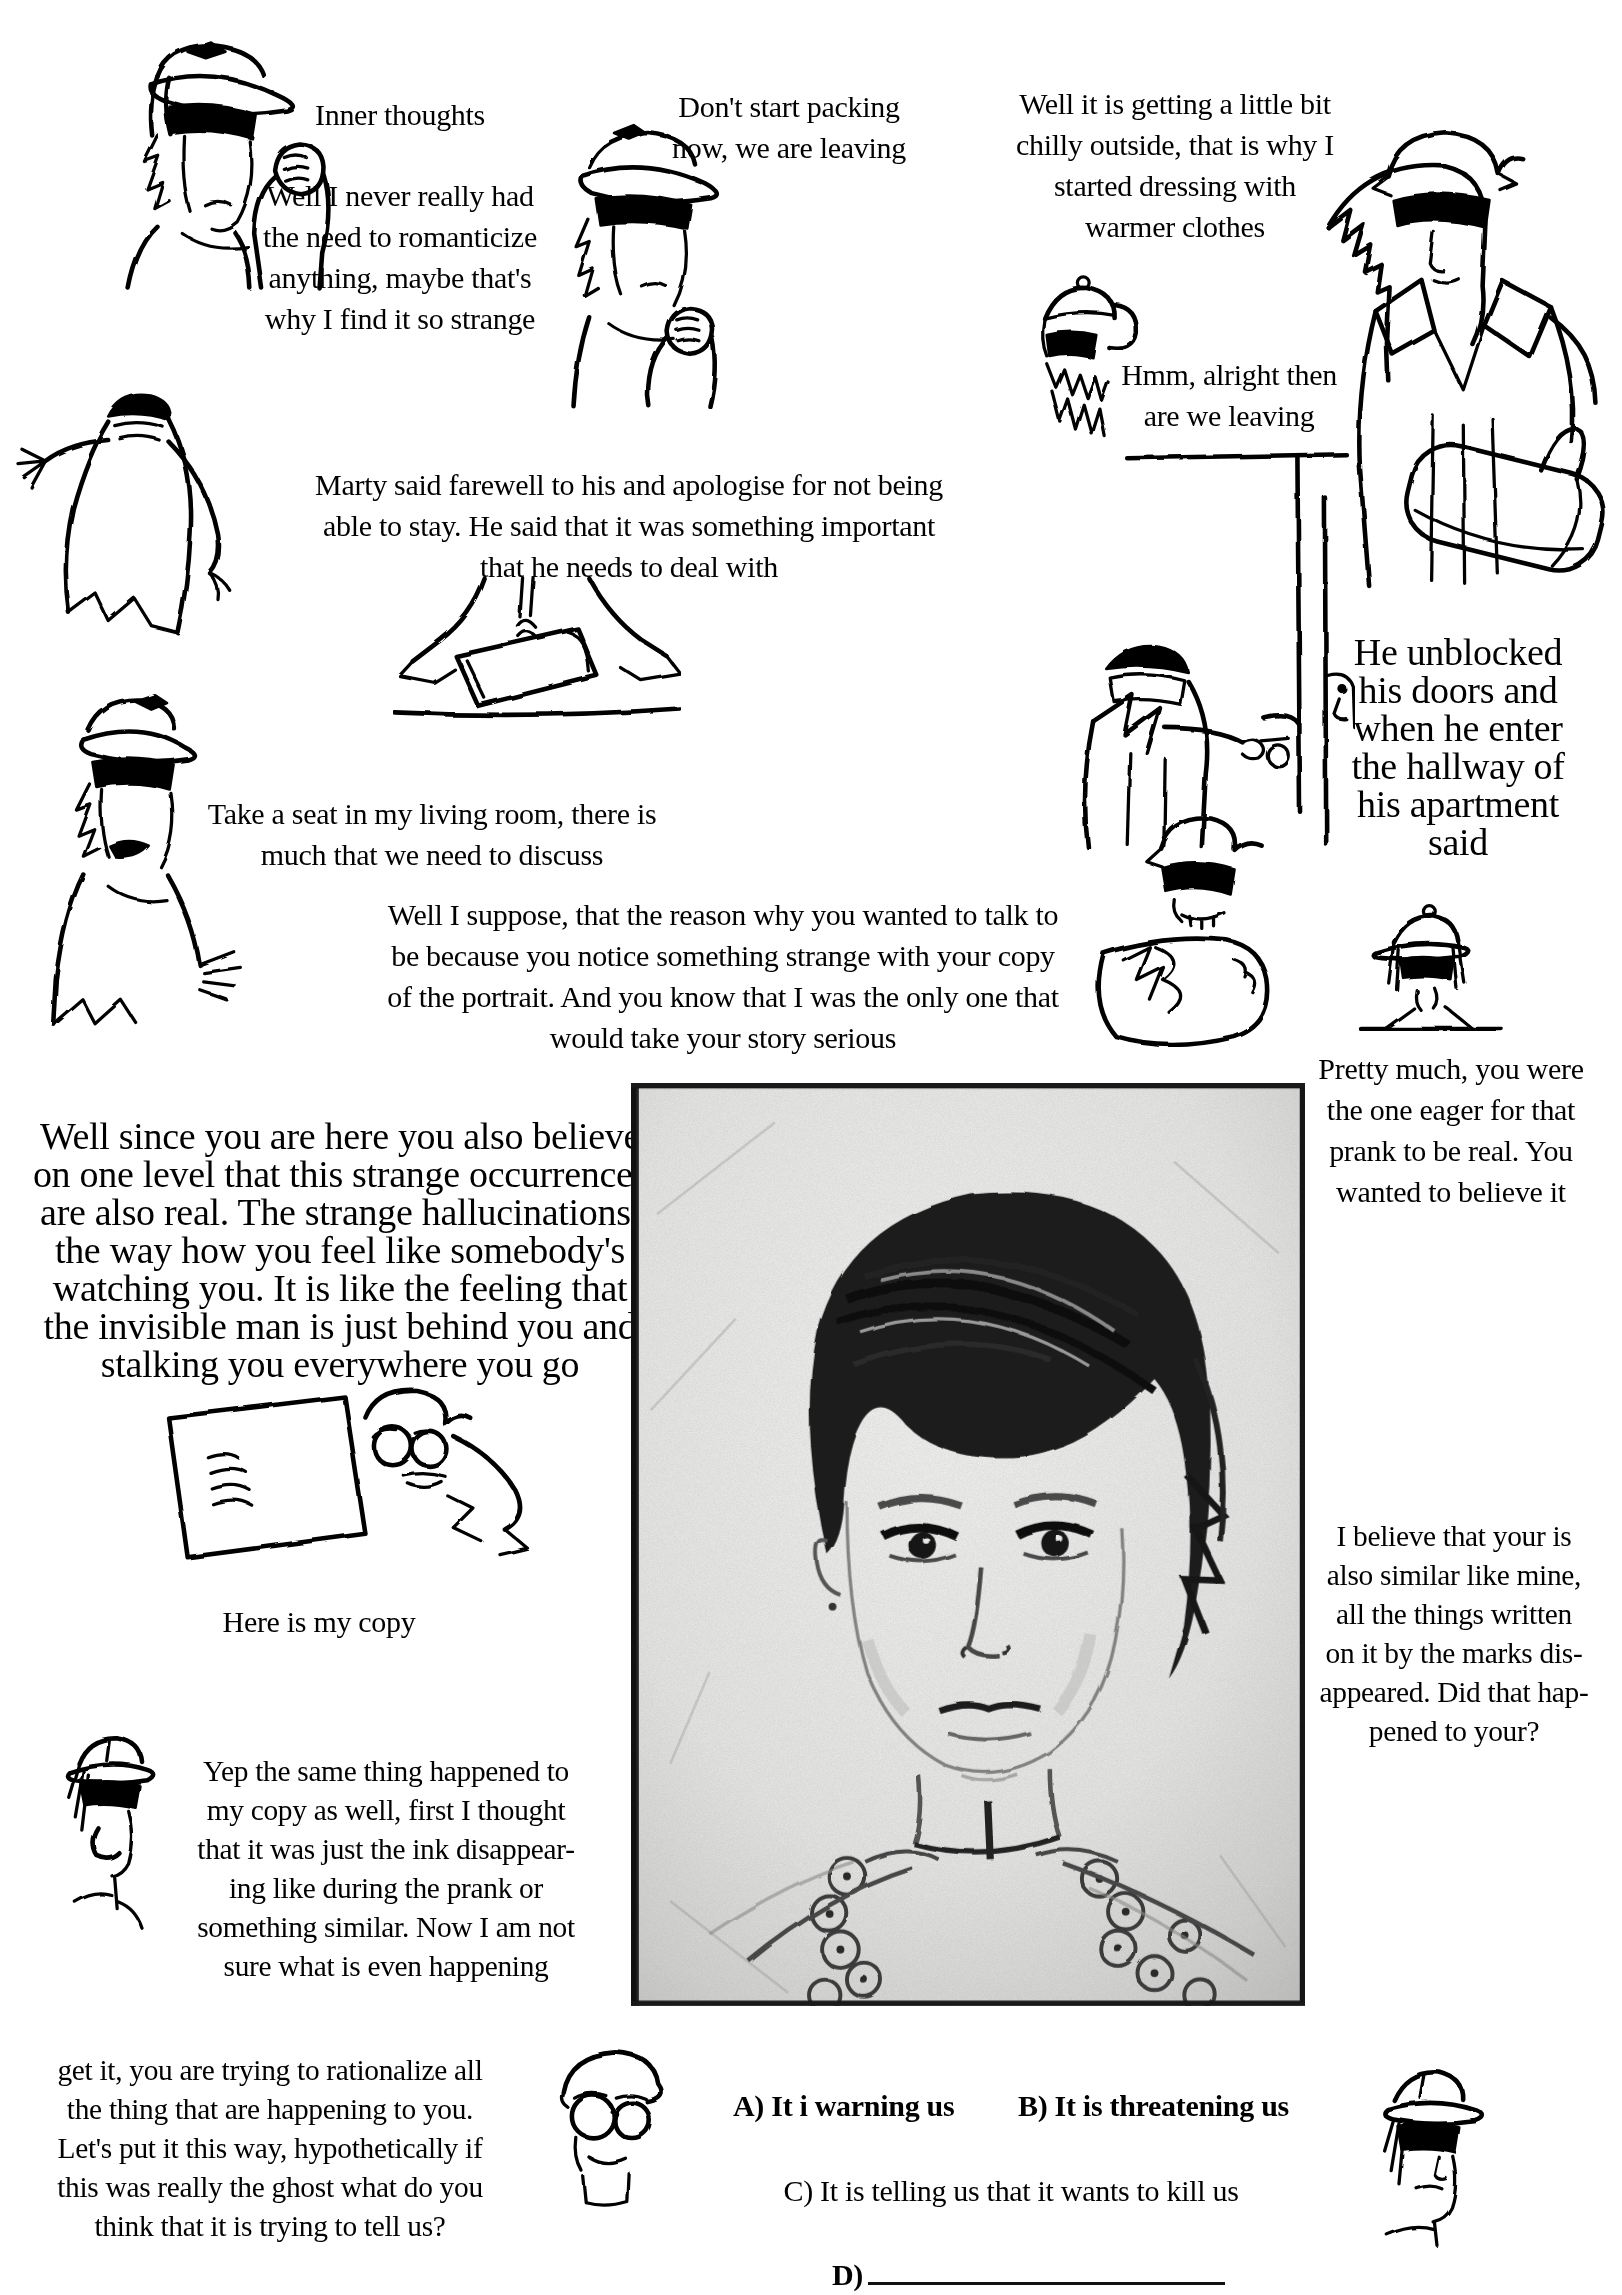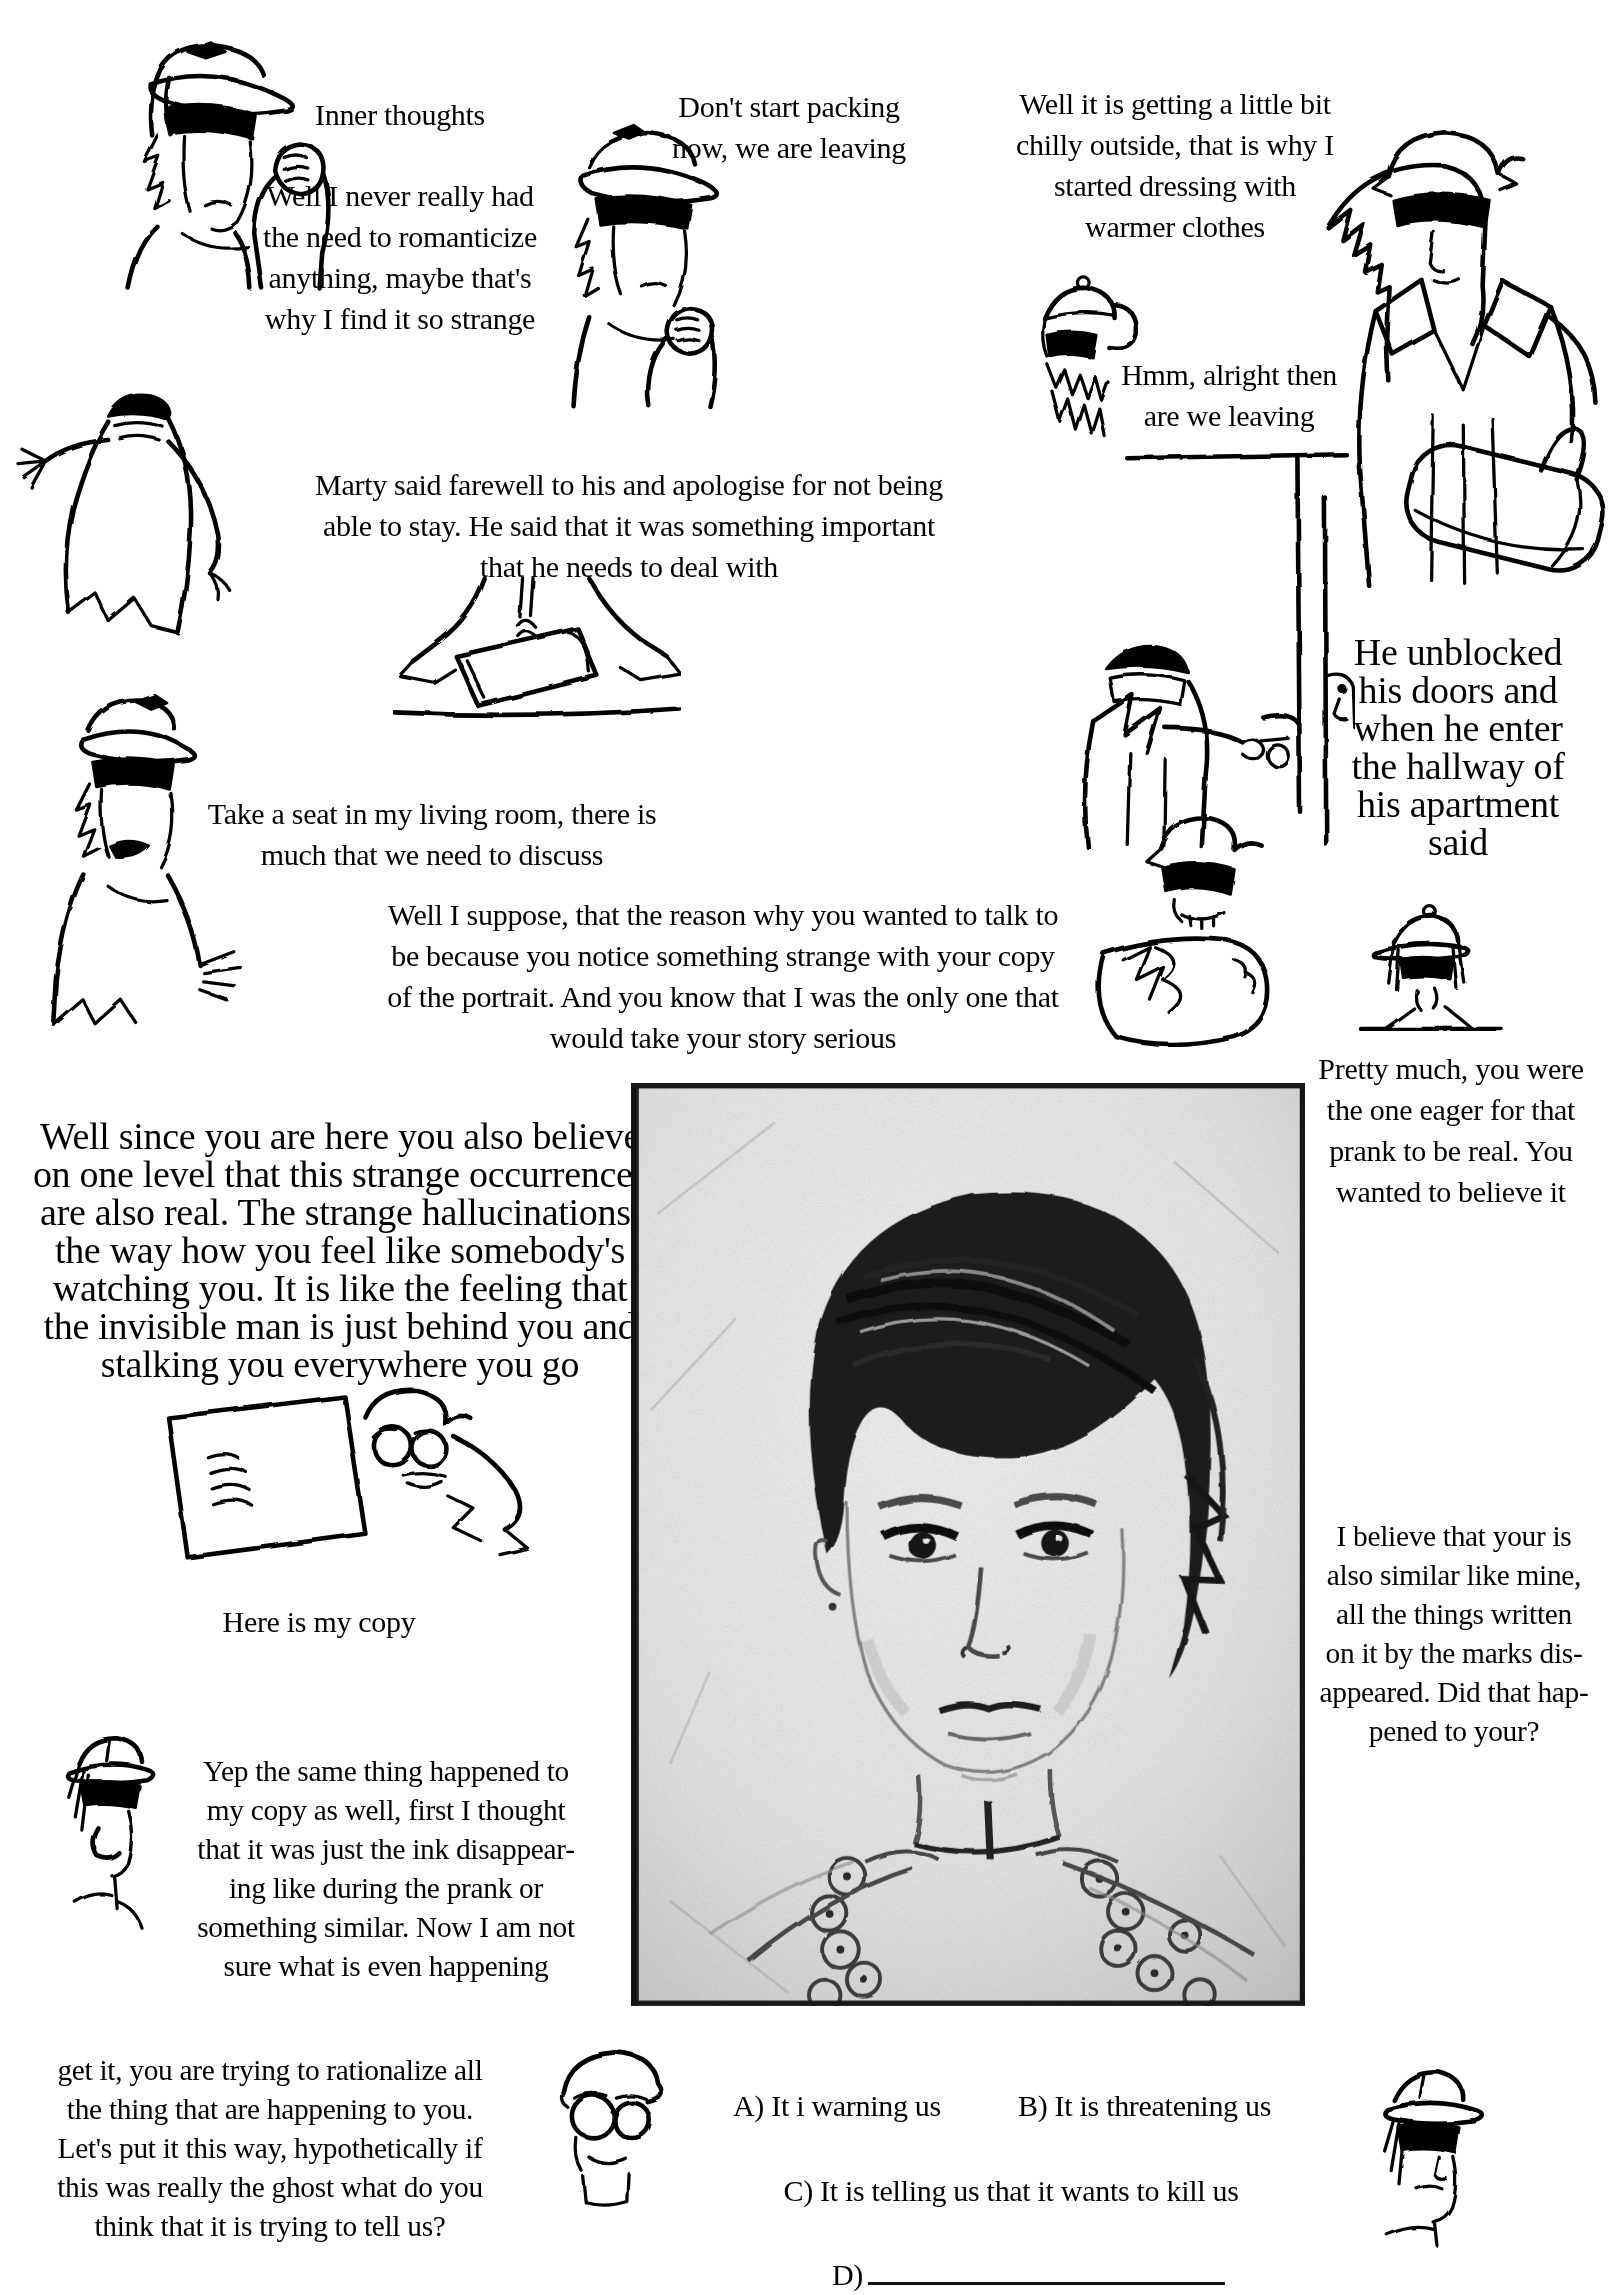--- a/index.html
+++ b/index.html
@@ -2,21 +2,21 @@
 <html style="font-size:10.5px"><head>
 <meta charset="utf-8">
 <style>
   html,body{margin:0;padding:0;background:#888;}
   .page{position:relative;width:1623px;height:2295px;background:#ffffff;overflow:hidden;
         font-family:"Liberation Serif",serif;color:#000;}
   .cap{position:absolute;white-space:pre;text-align:center;transform:translateX(-50%);
        font-size:30px;line-height:41px;letter-spacing:-0.3px;margin-top:32px;}
   .cap.s44{font-size:38px;line-height:38px;}
   .cap.s45{font-size:29.4px;line-height:39px;}
-  .cap.leftalign{transform:none;text-align:left;}
+  .cap.leftalign{transform:none;text-align:left;font-weight:bold;}
   .sk{position:absolute;}
   .ink{fill:none;stroke:#000;stroke-width:7;stroke-linecap:round;stroke-linejoin:round;}
   .ink5{fill:none;stroke:#000;stroke-width:5;stroke-linecap:round;stroke-linejoin:round;}
   .inkfill{fill:#000;stroke:#000;stroke-width:4;stroke-linejoin:round;}
   .dline{display:inline-block;width:357px;height:6.5px;border-bottom:3.3px solid #111;margin-left:5.2px;}
 </style>
 </head>
 <body>
 
 <div class="page">

